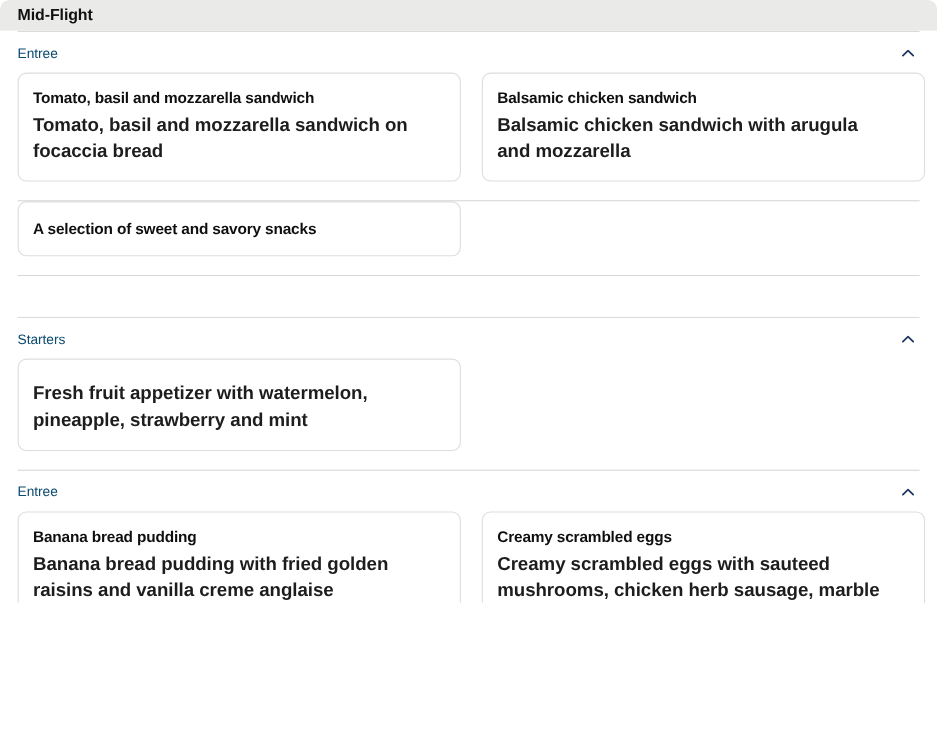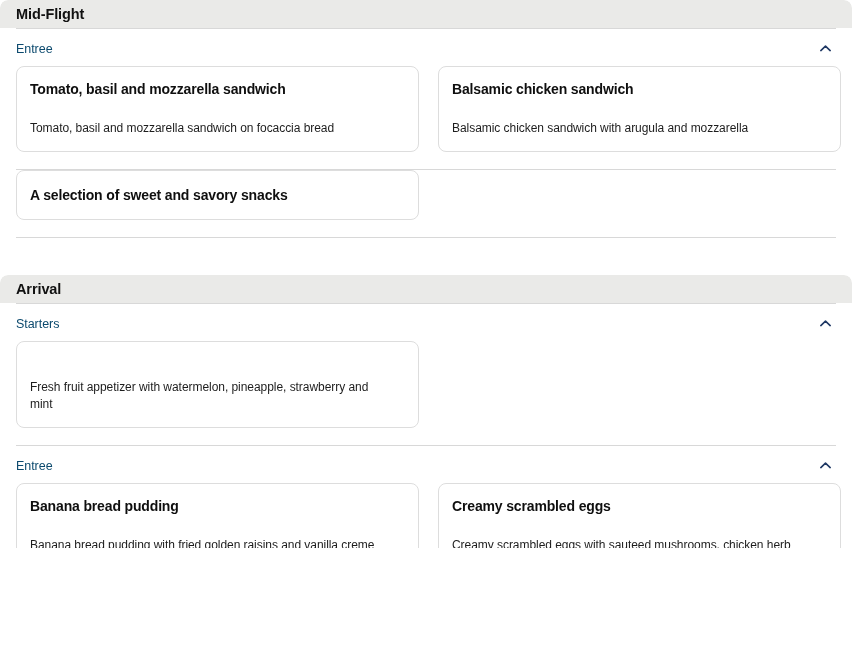--- a/index.html
+++ b/index.html
@@ -103,23 +103,23 @@
   }
   .card.short { min-height: 50px; display: flex; align-items: center; }
   .card-title {
     font-size: 14px;
     font-weight: bold;
     color: #0f0f0f;
     letter-spacing: -0.15px;
     line-height: 1.15;
   }
   .card-desc {
-    margin-top: 23px;
-    font-size: 12px;
-    font-weight: normal;
+    margin-top: 5px;
+    font-size: 17px;
+    font-weight: bold;
     color: #1d1d1d;
     line-height: 1.42;
     letter-spacing: -0.05px;
     max-width: 360px;
   }
   .card.short .card-title { margin: 0; }
   .card-spacer { flex: 0 0 403px; width: 403px; }
 </style>
 </head>
 <body>
@@ -161,23 +161,20 @@
             </div>
             <div class="card-spacer"></div>
           </div>
         </div>
         <div class="course">
           <div class="course-divider"></div>
         </div>
       </div>
     </div>
     <div class="panel">
-      <div class="panel-header">
-        <div class="panel-header-title">Arrival</div>
-      </div>
       <div class="panel-body">
         <div class="course">
           <div class="course-divider"></div>
           <div class="course-head">
             <div class="course-label">Starters</div>
             <button class="chevron-btn">
               <span>
                 <svg width="15" height="15" viewBox="0 0 16 16">
                   <path d="M3 10.2 L8 5.4 L13 10.2" fill="none" stroke="#1f3864" stroke-width="1.7" stroke-linecap="round" stroke-linejoin="round"></path>
                 </svg>

